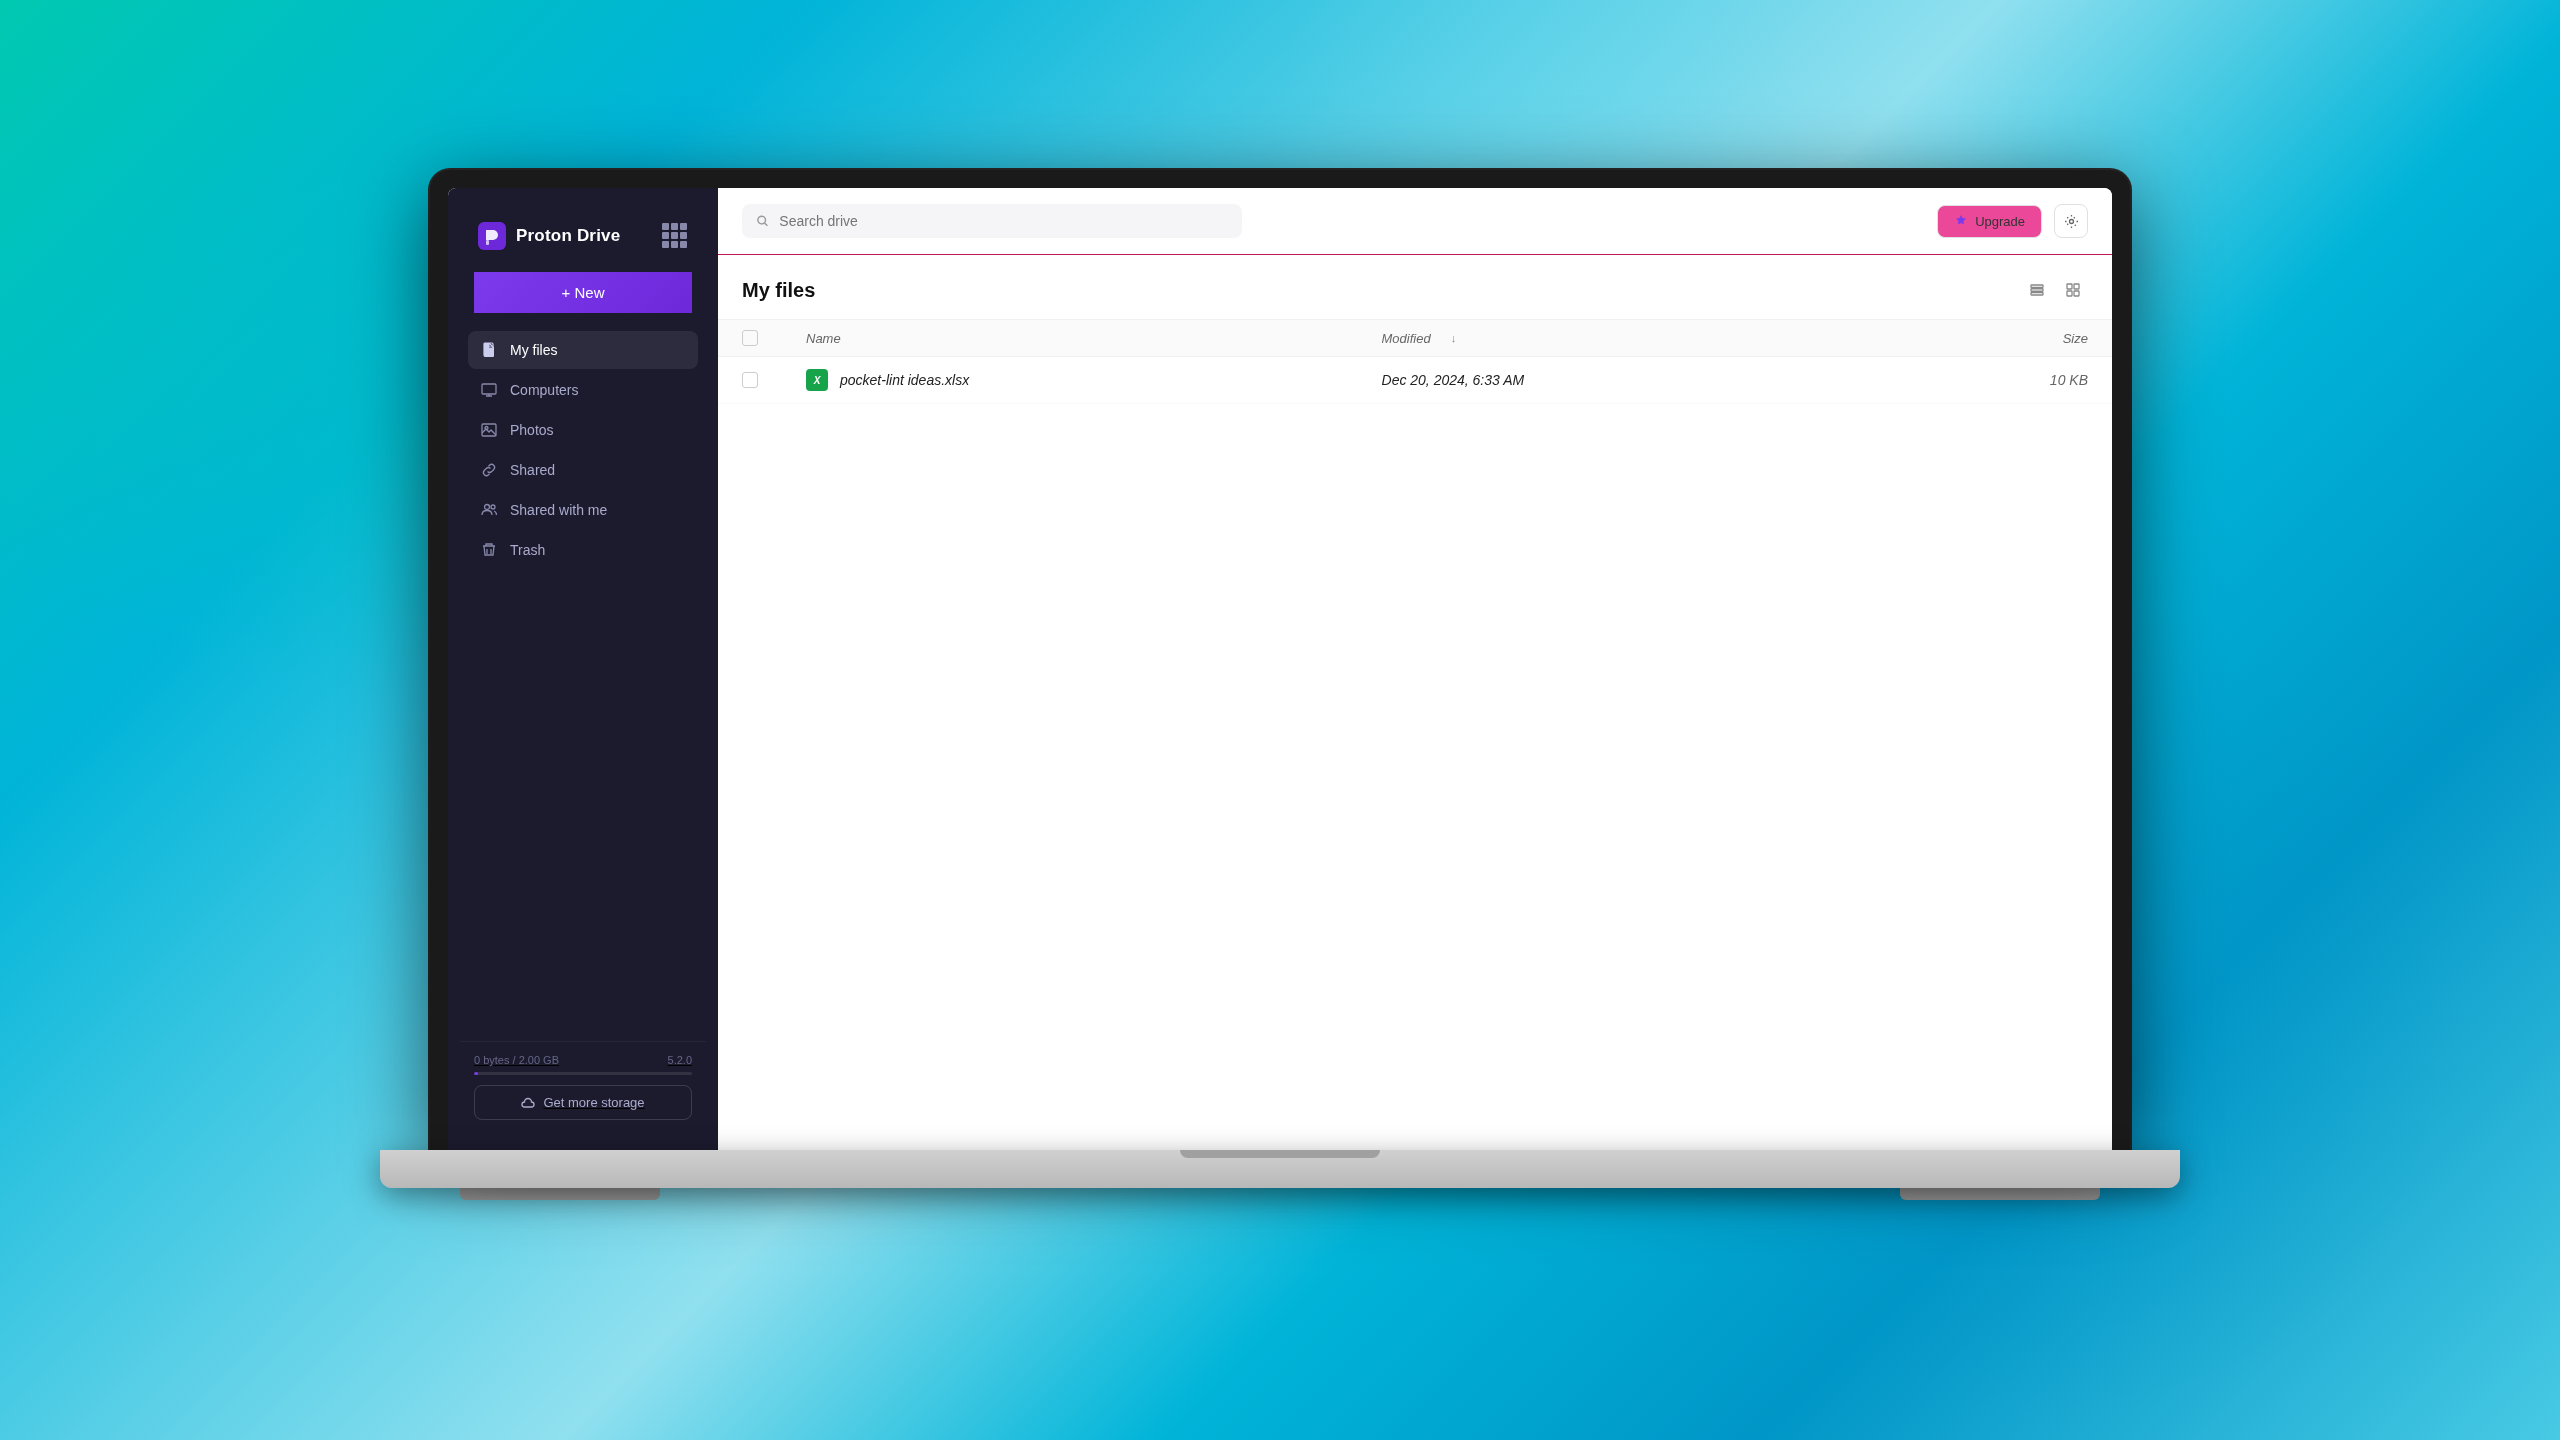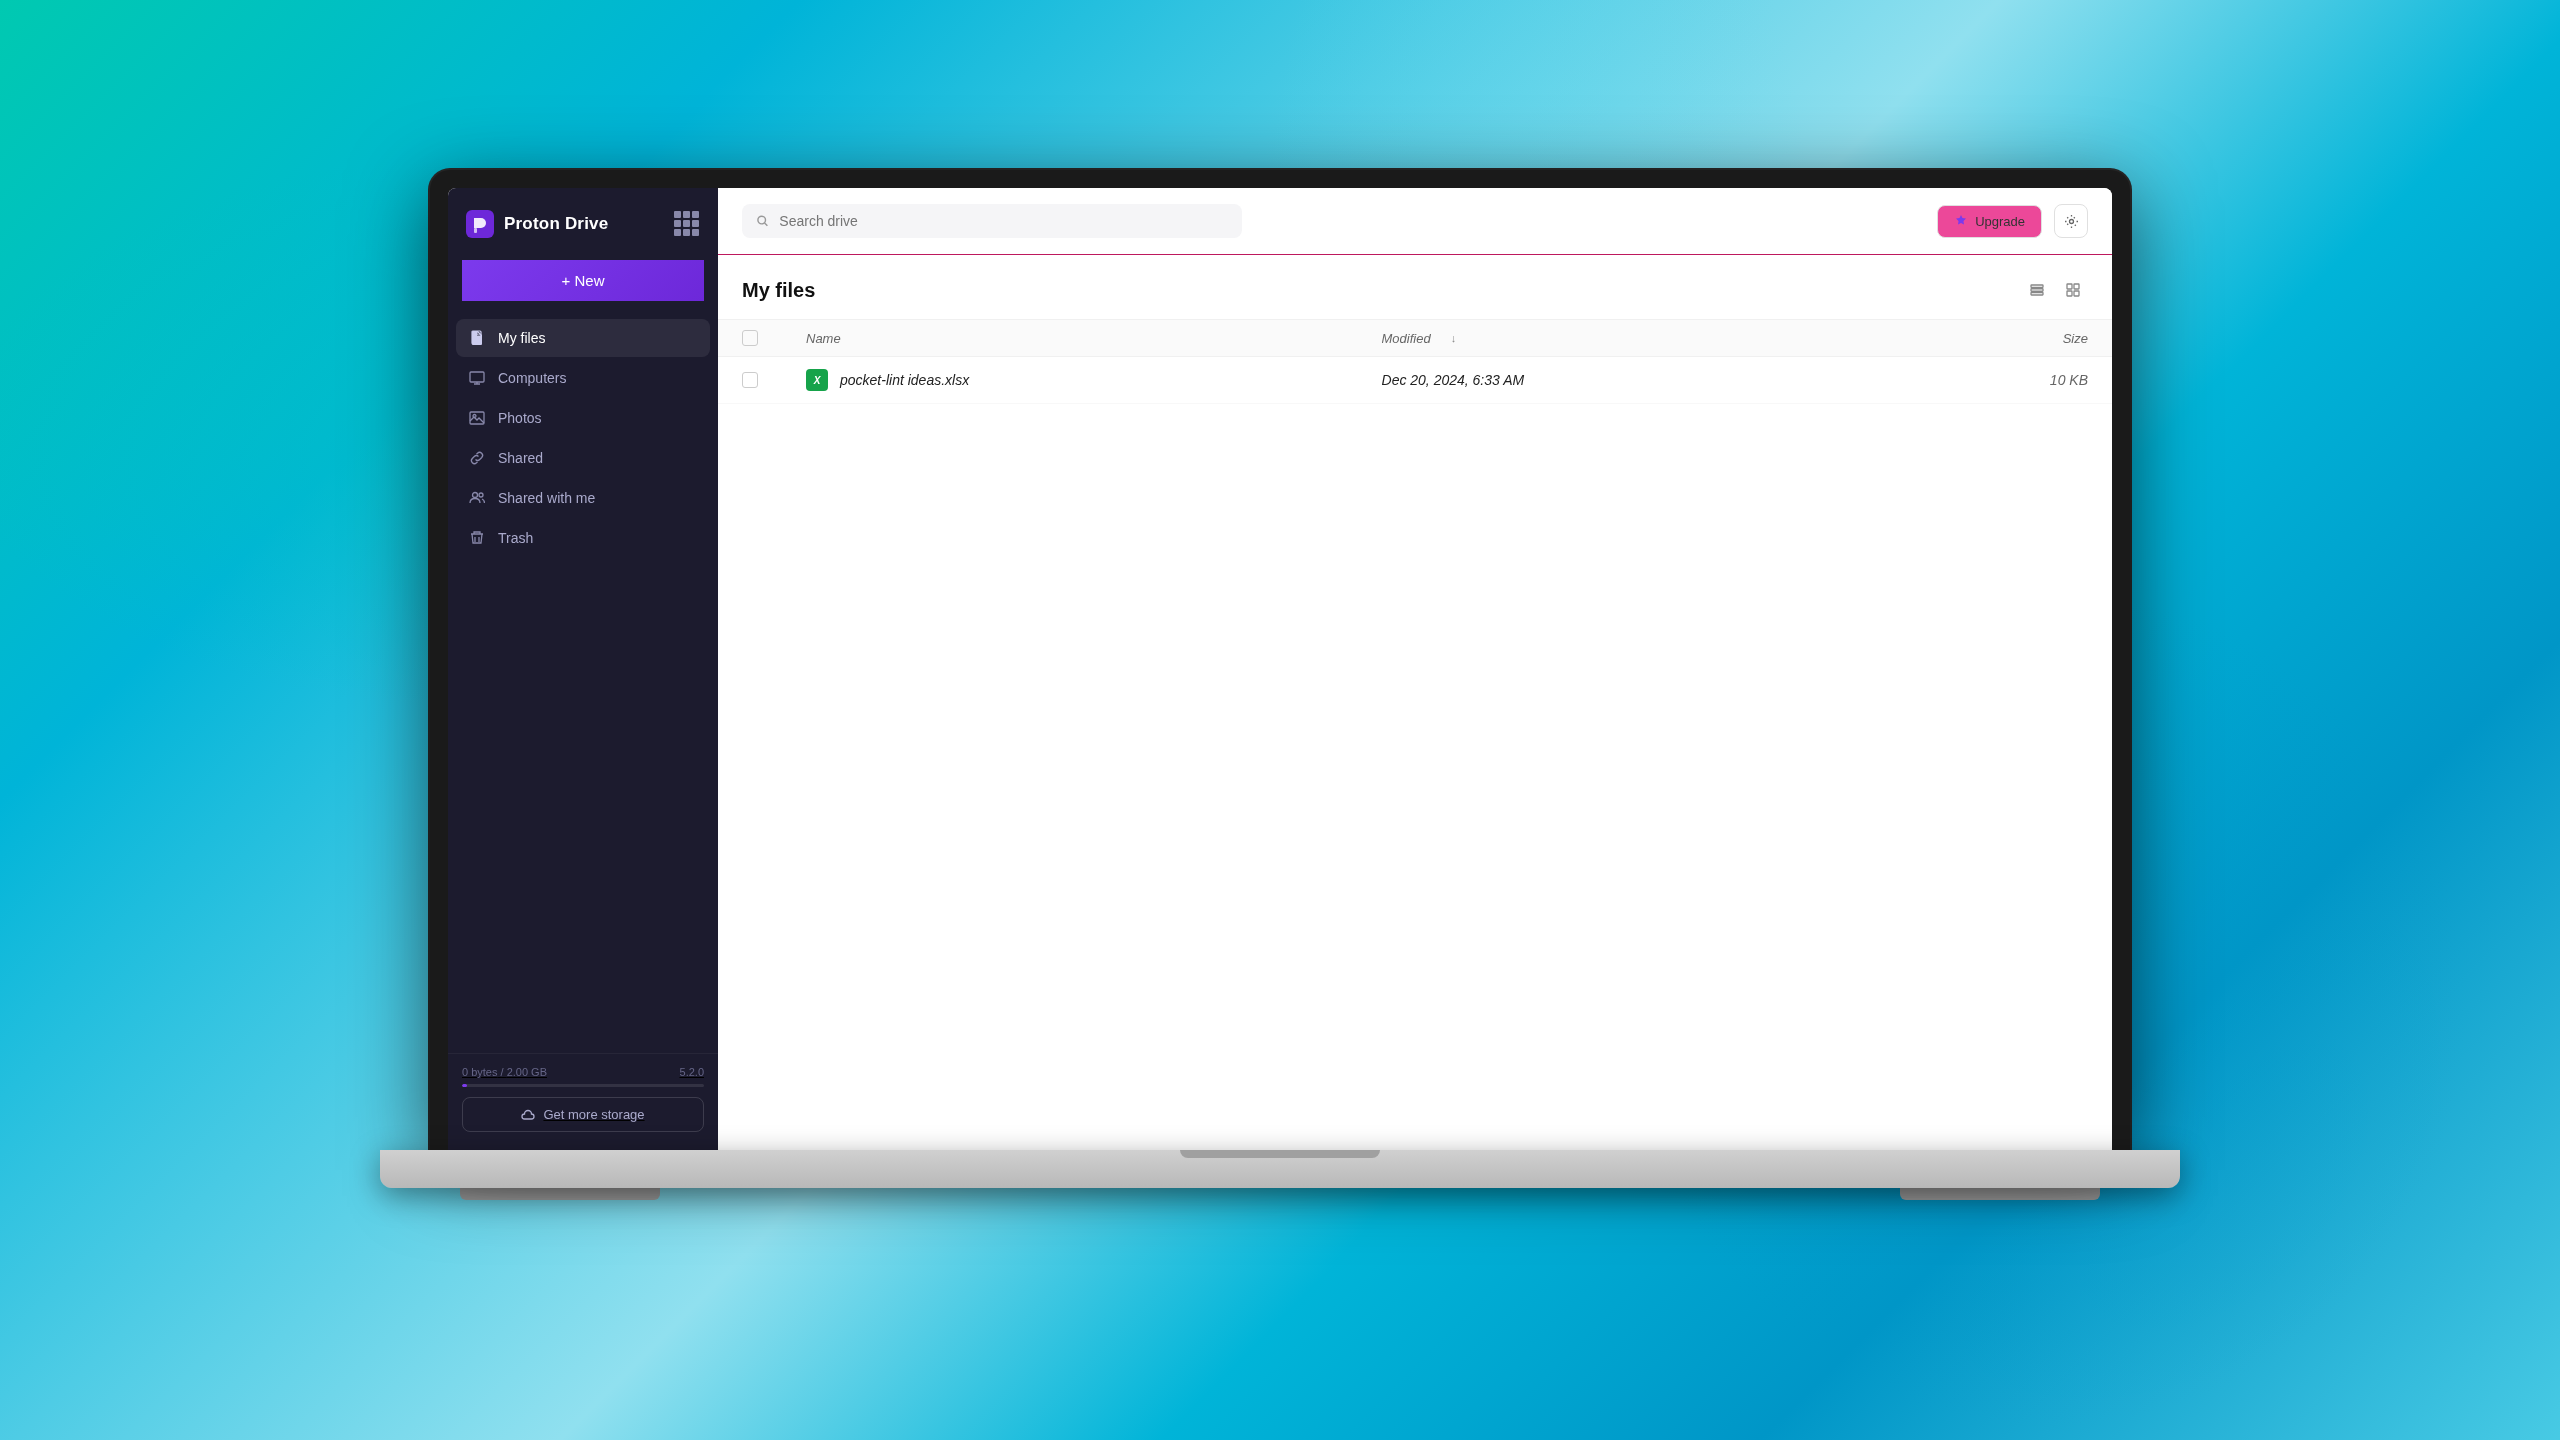--- a/index.html
+++ b/index.html
@@ -66,21 +66,21 @@
       overflow: hidden;
     }
 
     
     .sidebar {
       width: 270px;
       min-width: 270px;
       background: #1c1b2e;
       display: flex;
       flex-direction: column;
-      padding: 0;
+      padding: 12px;
       height: 100%;
     }
 
     .sidebar-header {
       display: flex;
       align-items: center;
       justify-content: space-between;
       padding: 22px 18px 18px 18px;
     }
 

